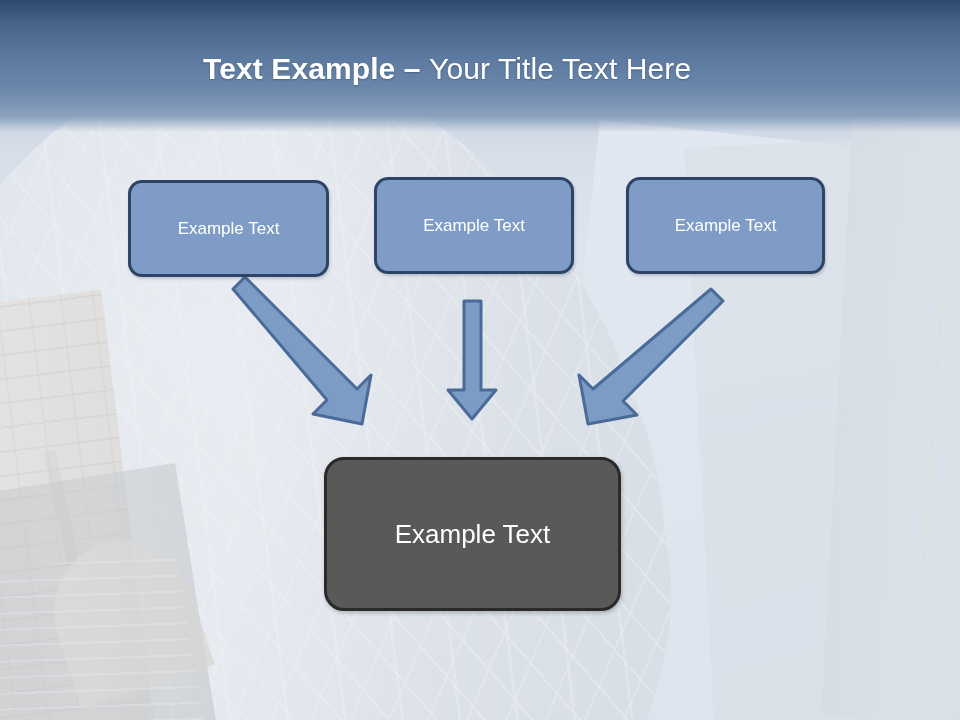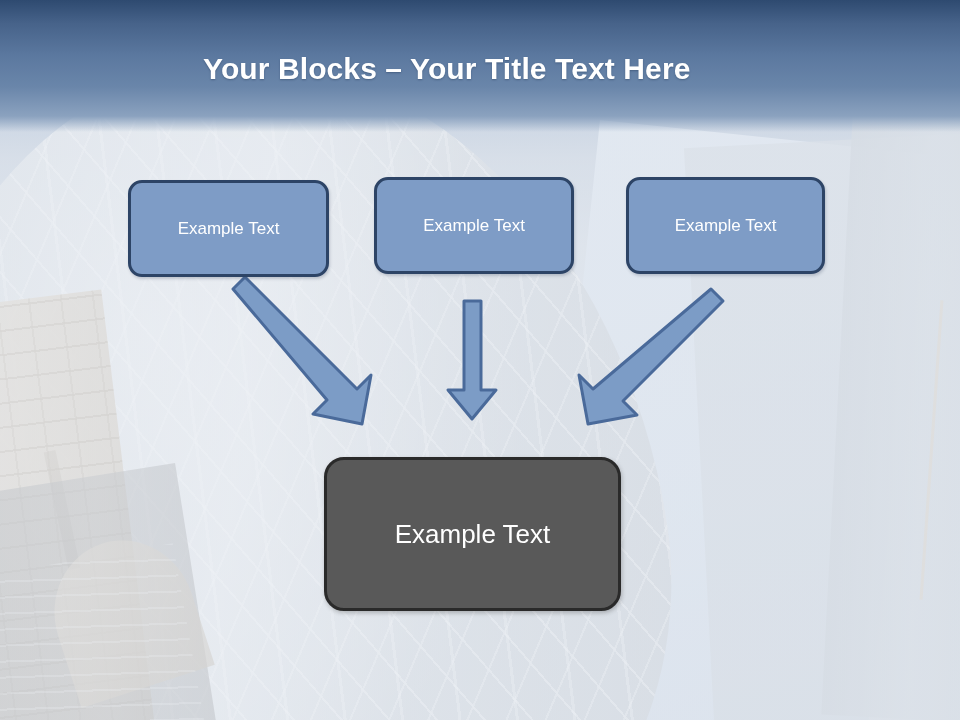--- a/index.html
+++ b/index.html
@@ -185,21 +185,21 @@
   .slide-title {
     position: absolute;
     left: 203px; top: 52px;
     font-size: 30px;
     color: #ffffff;
     white-space: nowrap;
     letter-spacing: .1px;
     text-shadow: 0 1px 2px rgba(20,40,70,.35);
   }
   .slide-title .t-bold { font-weight: bold; }
-  .slide-title .t-norm { font-weight: bold; }
+  .slide-title .t-norm { font-weight: normal; }
 
   
   .top-box {
     position: absolute;
     height: 97px;
     background: #7e9cc6;
     border: 3px solid #2d4466;
     border-radius: 14px;
     box-sizing: border-box;
     display: flex;
@@ -254,21 +254,21 @@
     <div class="stone-rows"></div>
     <div class="spire"></div>
     <div class="dark-bldg"></div>
     <div class="dome"></div>
     <div class="facade-lines"></div>
     <div class="bg-wash"></div>
   </div>
 
   <div class="header-band"></div>
   <div class="slide-title">
-    <span class="t-bold">Your Blocks </span><span class="t-bold">– </span><span class="t-norm">Your Title Text Here</span>
+    <span class="t-bold">Text Example </span><span class="t-bold">– </span><span class="t-norm">Your Title Text Here</span>
   </div>
 
   <svg class="arrows" width="960" height="720" viewBox="0 0 960 720">
 
     <g>
       <polygon points="233,289 245,277 357,389 371,375 362,424 313,414 327,400" fill="#7c9cc6" stroke="#4a6a9a" stroke-width="3" stroke-linejoin="round"></polygon>
     </g>
 
     <g>
       <polygon points="464,301 481,301 481,390 496,390 472,419 448,390 464,390" fill="#7c9cc6" stroke="#4a6a9a" stroke-width="3" stroke-linejoin="round"></polygon>

